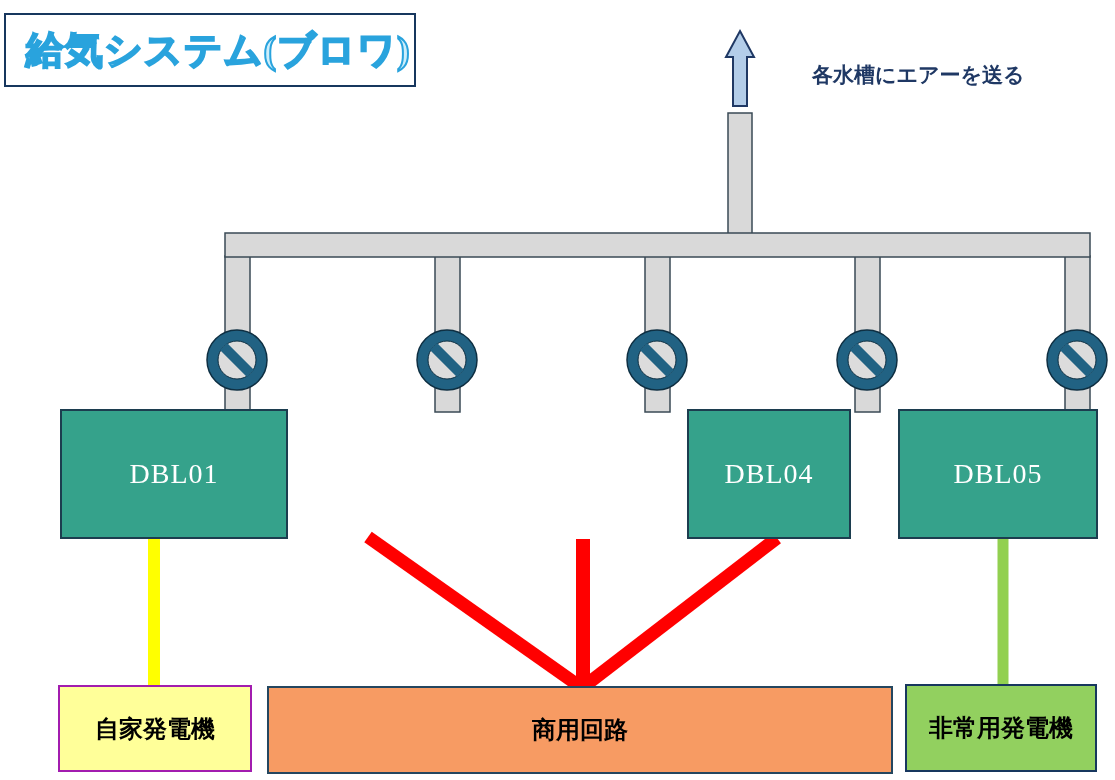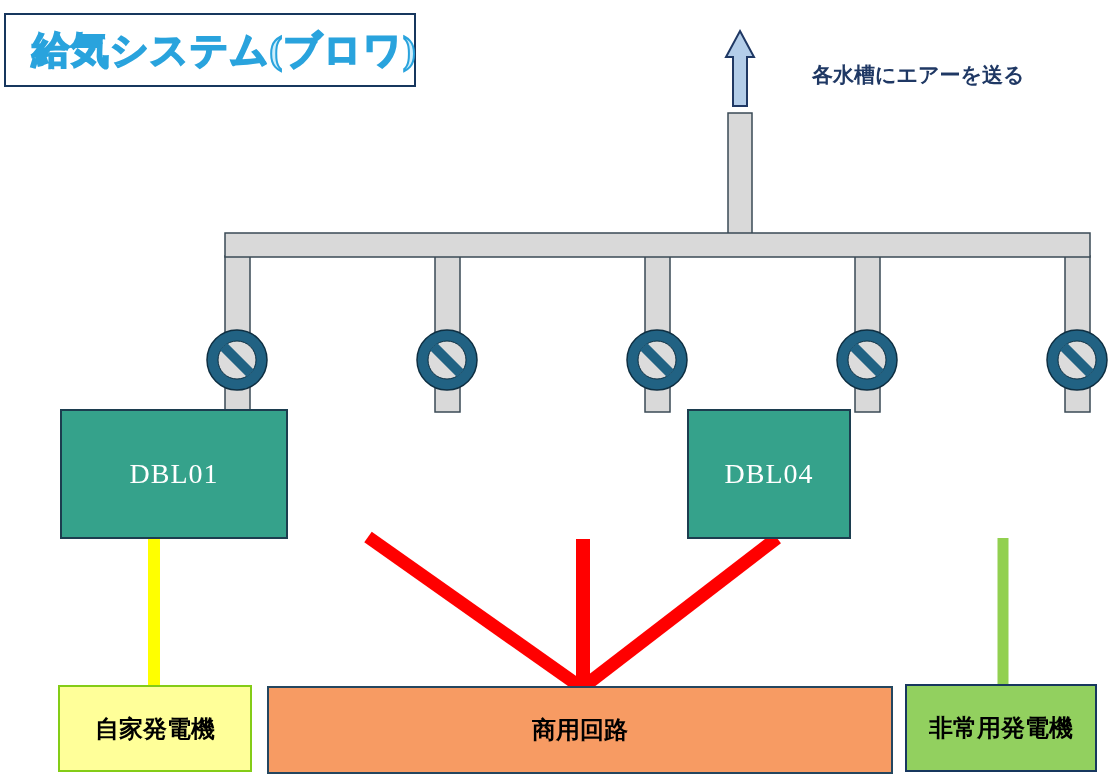--- a/index.html
+++ b/index.html
@@ -10,21 +10,21 @@
     overflow:hidden;
     font-family:"Liberation Sans",sans-serif;
   }
   .layer{position:absolute;left:0;top:0;}
 
   
   .title-box{
     position:absolute;left:4px;top:13px;width:412px;height:74px;
     border:2px solid #17375e;background:#ffffff;
     display:flex;align-items:center;box-sizing:border-box;
-    padding-left:26px;
+    padding-left:20px;
   }
   .title-text{
     font-family:"Liberation Serif",serif;
     font-weight:bold;font-size:38px;letter-spacing:1px;
     color:#cdeefb;
     -webkit-text-stroke:2px var(--title-color,#29a3dd);
     white-space:nowrap;
   }
 
   
@@ -56,21 +56,21 @@
   
   .source{
     position:absolute;box-sizing:border-box;
     display:flex;align-items:center;justify-content:center;
     font-weight:bold;font-size:24px;color:#000000;
     font-family:"Liberation Sans",sans-serif;
   }
   #source-yellow{
     left:58px;top:685px;width:194px;height:87px;
     background:var(--yellow-box-fill,#ffff99);
-    border:2px solid #84cc16;
+    border:2px solid #a21caf;
   }
   #source-orange{
     left:267px;top:686px;width:626px;height:88px;
     background:var(--orange-box-fill,#f79b63);
     border:2px solid #24465f;
   }
   #source-green{
     left:905px;top:684px;width:192px;height:88px;
     background:var(--green-box-fill,#92d05f);
     border:2px solid #17375e;
@@ -144,20 +144,23 @@
   </div>
 
   <div class="air-note">各水槽にエアーを送る</div>
 
   <div class="blower" id="blower-1">
     <span class="blower-label">DBL01</span>
   </div>
   <div class="blower" id="blower-4">
     <span class="blower-label">DBL04</span>
   </div>
+  <div class="blower" id="blower-5">
+    <span class="blower-label">DBL05</span>
+  </div>
 
   <div class="source" id="source-yellow">
     <span>自家発電機</span>
   </div>
   <div class="source" id="source-orange">
     <span>商用回路</span>
   </div>
   <div class="source" id="source-green">
     <span>非常用発電機</span>
   </div>

